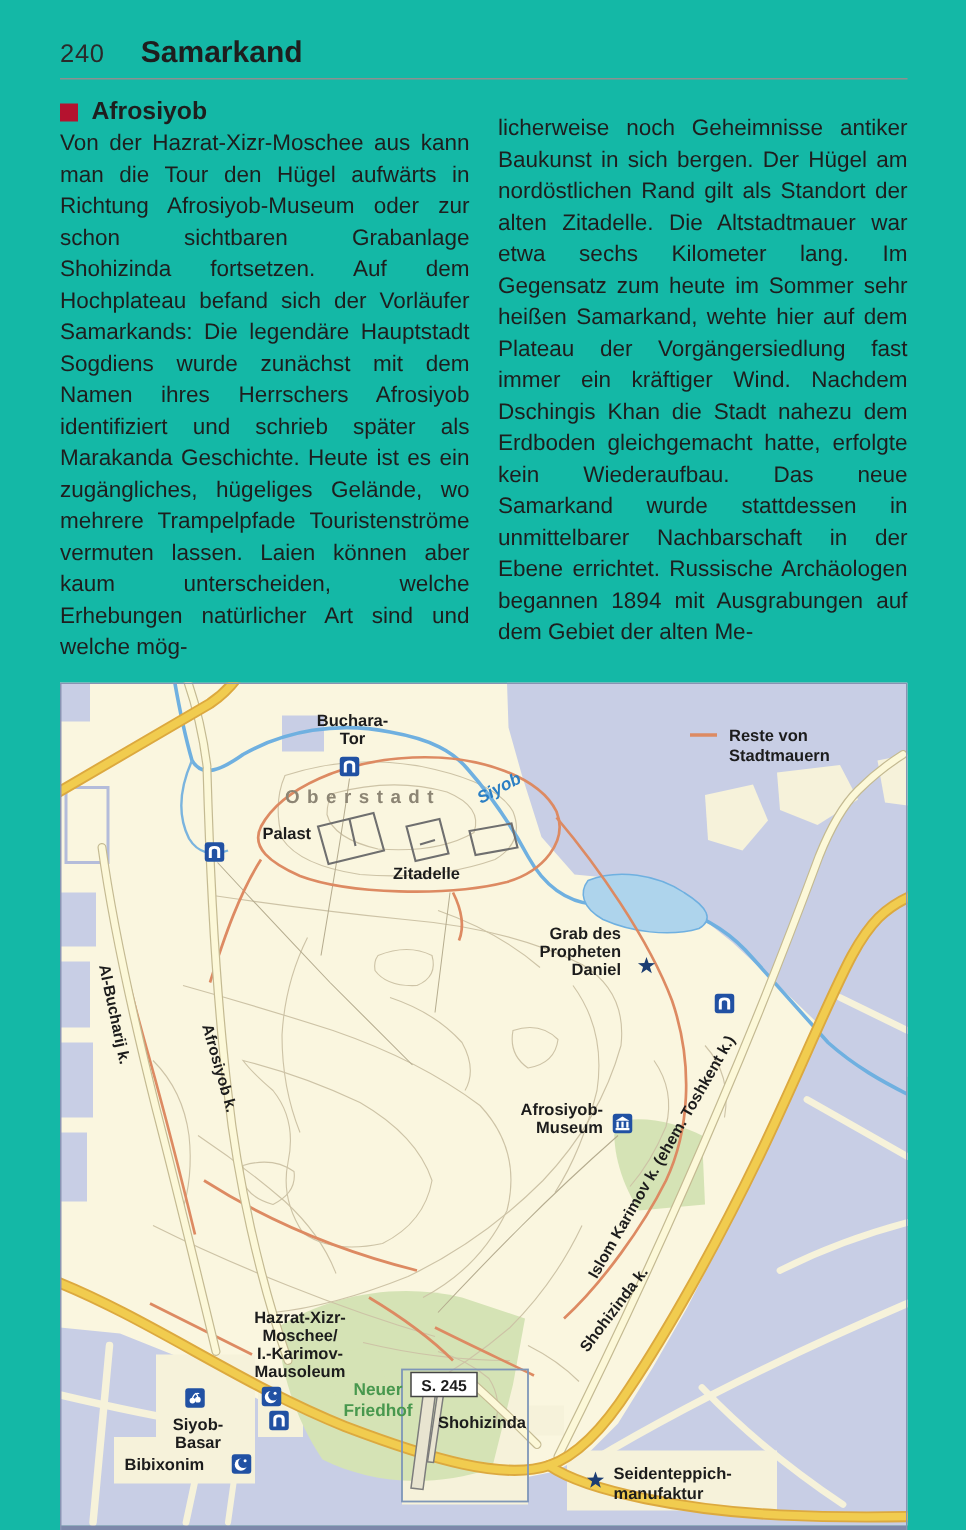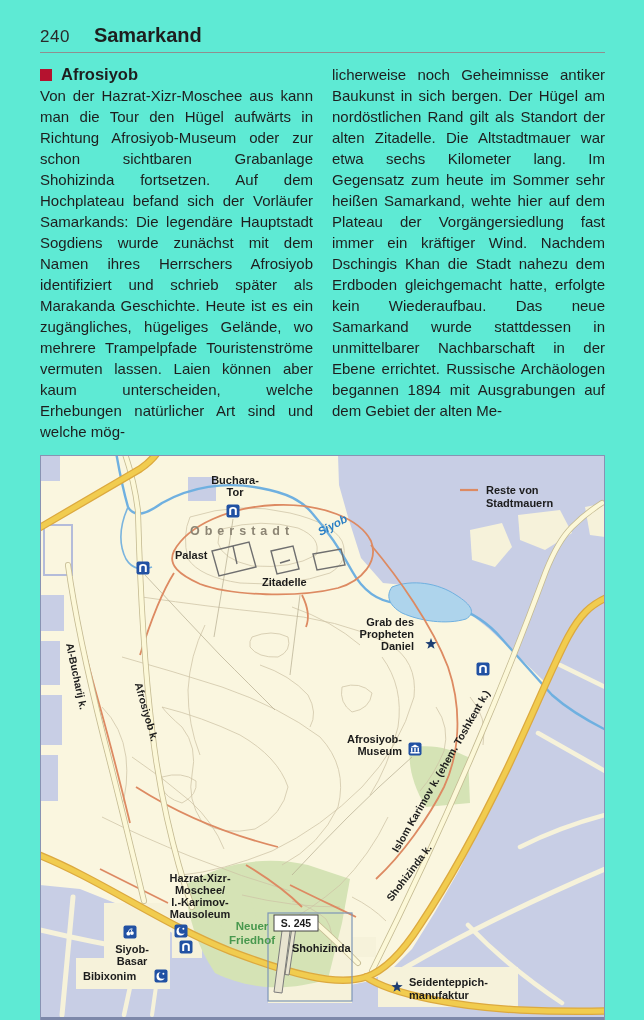--- a/index.html
+++ b/index.html
@@ -1,22 +1,22 @@
 <!DOCTYPE html>
 <html><head>
 <meta charset="utf-8">
 <style>
   html,body{margin:0;padding:0;background:#ffffff;}
-  .page{position:relative;width:644px;height:1020px;background:#5eead4;overflow:hidden;
+  .page{position:relative;width:644px;height:1020px;background:#14b8a6;overflow:hidden;
         font-family:"Liberation Sans",sans-serif;color:#1e1e1e;}
   .content{position:absolute;left:40px;top:24px;width:565px;}
   .hdr{display:flex;align-items:baseline;border-bottom:1.5px solid #8f8f8f;padding-bottom:5px;}
   .hdr .pnum{font-size:17px;font-weight:400;color:#2a2a2a;letter-spacing:.5px;}
   .hdr .chap{font-size:20px;font-weight:700;margin-left:24px;}
-  .cols{display:flex;gap:19px;margin-top:11px;}
+  .cols{display:flex;gap:19px;margin-top:11px;align-items:center;}
   .col{width:277px;font-size:15px;line-height:21px;text-align:justify;hyphens:none;}
   .sect{display:flex;align-items:center;gap:9px;height:21px;font-size:16.5px;font-weight:700;}
   .redsq{width:12px;height:12px;background:#b5122f;flex:0 0 auto;}
   .mapwrap{margin-top:13px;}
   svg text{font-family:"Liberation Sans",sans-serif;}
   .lbl{font-size:11px;font-weight:700;fill:#1c1c1c;}
   .lbl-sm{font-size:10.5px;font-weight:700;fill:#1c1c1c;}
   .lbl-green{font-size:11.5px;font-weight:700;fill:#48984e;}
   .lbl-river{font-size:11.5px;font-weight:700;font-style:italic;fill:#2b7fc4;}
   .lbl-ober{font-size:12.5px;font-weight:600;fill:#8c8574;letter-spacing:5px;}

